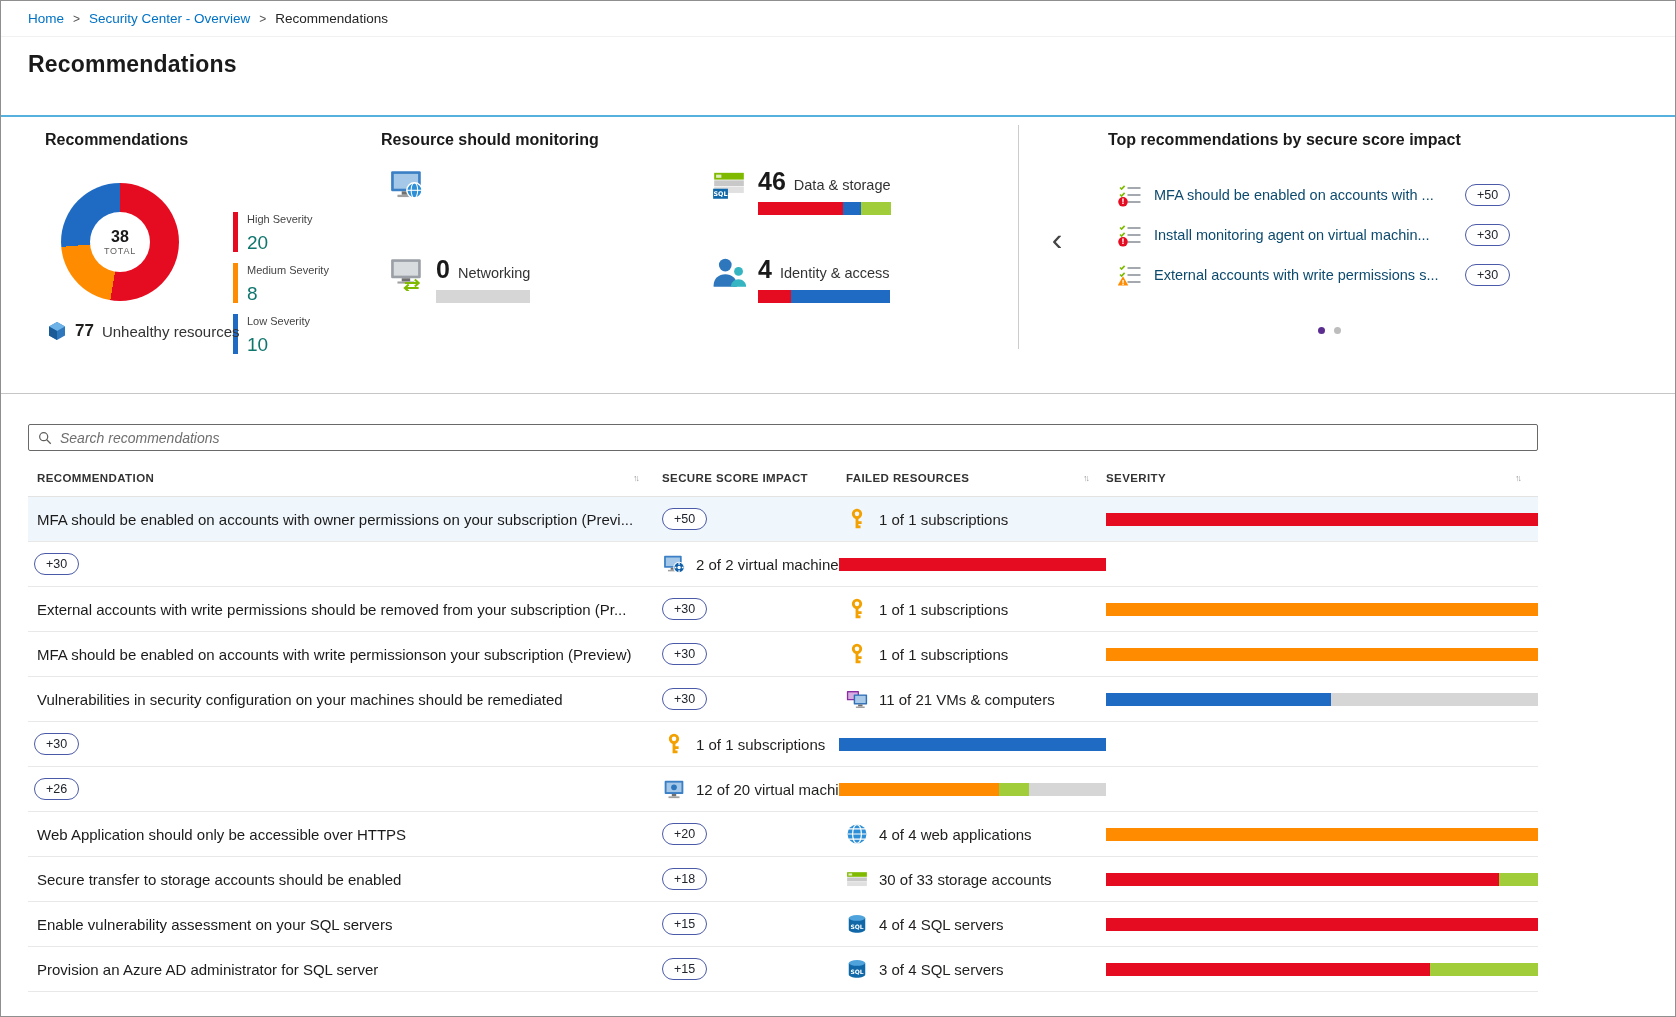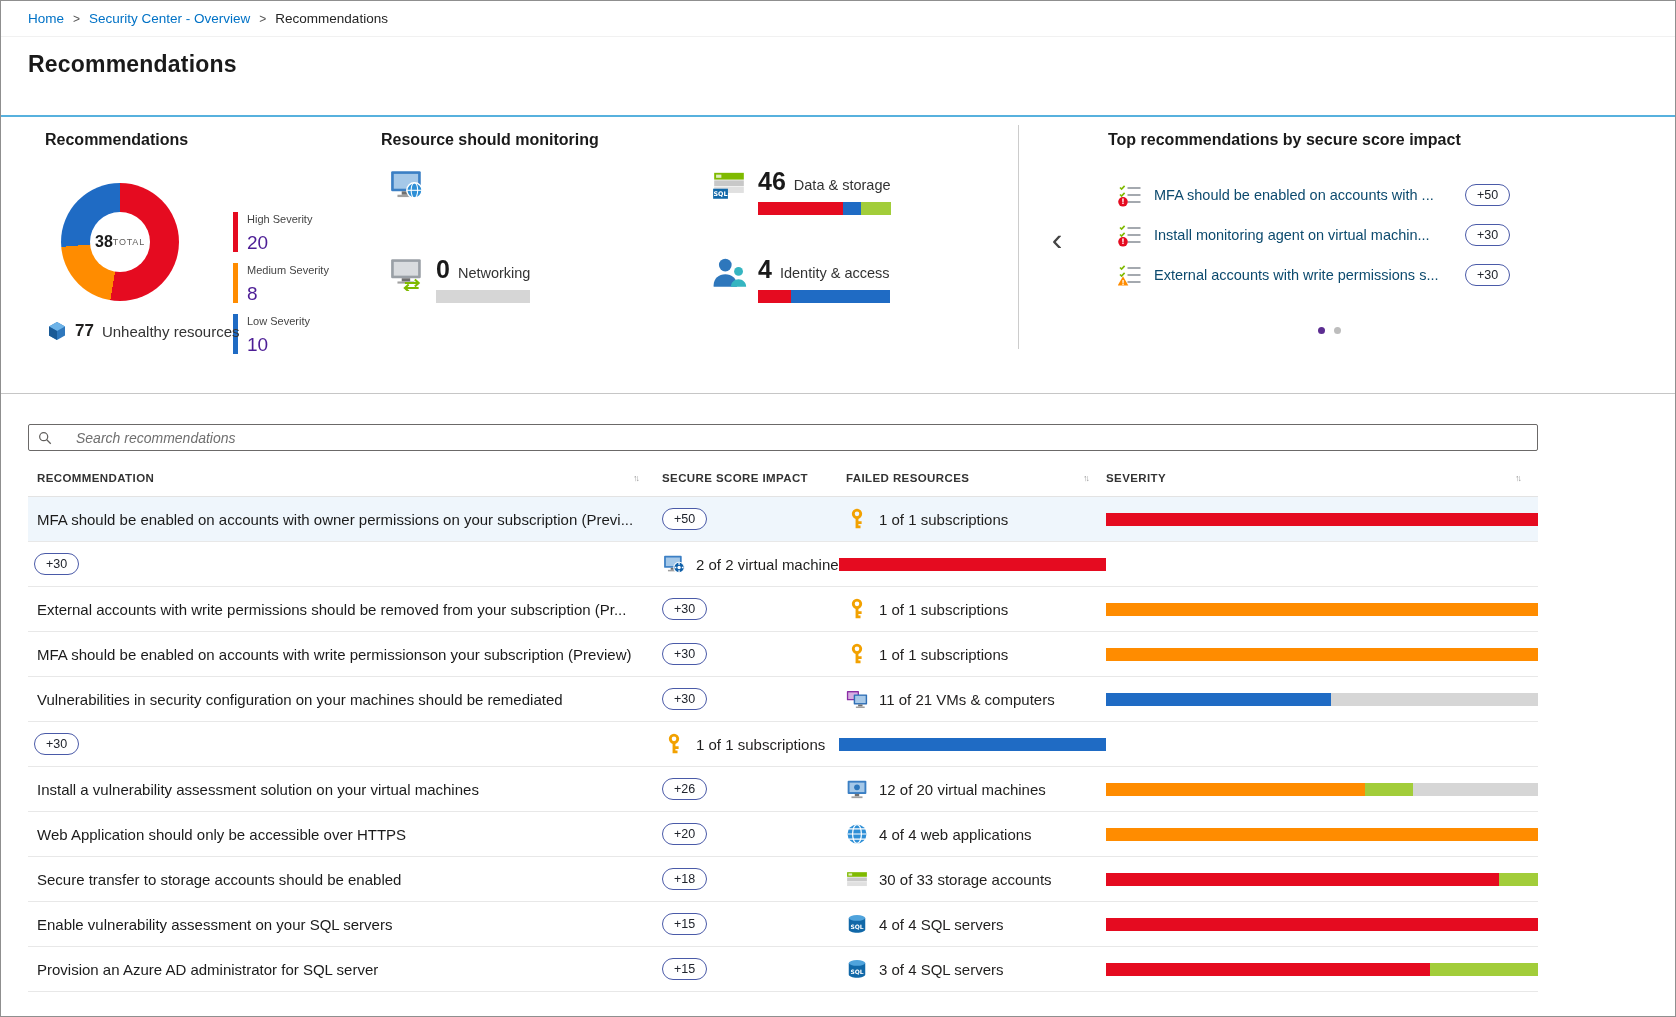--- a/index.html
+++ b/index.html
@@ -18,30 +18,30 @@
   .page-title { font-size:23px; font-weight:700; color:#1a1a1a; letter-spacing:.2px; }
 
   
   .dashboard { position:relative; height:279px; border-top:2px solid #57b1de; border-bottom:1px solid #c6c6c6; background:#fff; }
   .panel-title { position:absolute; top:14px; font-size:16px; font-weight:700; color:#1a1a1a; }
   .t-recs   { left:44px; }
   .t-health { left:380px; }
   .t-top    { left:1107px; }
 
   .donut { position:absolute; left:60px; top:66px; width:118px; height:118px; border-radius:50%; cursor:pointer; }
-  .donut-hole { position:absolute; left:50%; top:50%; transform:translate(-50%,-50%); width:60px; height:60px; border-radius:50%; background:#fff; display:flex; flex-direction:row; align-items:center; justify-content:center; }
+  .donut-hole { position:absolute; left:50%; top:50%; transform:translate(-50%,-50%); width:60px; height:60px; border-radius:50%; background:#fff; display:flex; flex-direction:column; align-items:center; justify-content:center; }
   .donut-total { font-size:16px; font-weight:700; color:#1a1a1a; }
   .donut-total-label { font-size:9px; color:#605e5c; letter-spacing:.8px; }
 
   .legend { position:absolute; left:232px; top:52px;margin-top:43px; }
   .legend-item { display:flex; gap:9px; margin-bottom:10px; height:41px; }
   .legend-swatch { width:5px; height:40px; flex:none; }
   .legend-text { display:flex; flex-direction:column; justify-content:space-between; padding:1px 0; }
   .legend-label { font-size:11px; color:#444; }
-  .legend-value { font-size:19px; color:#4c1d95; line-height:1; }
+  .legend-value { font-size:19px; color:#0f766e; line-height:1; }
 
   .unhealthy { position:absolute; left:46px; top:204px; display:flex; align-items:center; gap:8px; }
   .unhealthy .icon { width:20px; height:20px; }
   .unhealthy-count { font-size:17px; font-weight:700; }
   .unhealthy-label { font-size:15px; color:#333; }
 
   .health-grid { position:absolute; left:388px; top:50px; display:grid; grid-template-columns:322px 322px; row-gap:40px; }
   .health-item { display:flex; gap:11px; cursor:pointer; }
   .health-item .icon { width:36px; height:36px; flex:none; }
   .health-line { display:flex; align-items:baseline; gap:8px; }
@@ -64,21 +64,21 @@
   .pill { display:inline-flex; align-items:center; justify-content:center; min-width:45px; height:22px; padding:0 9px; border:1px solid #4a5aa8; border-radius:12px; font-size:12.5px; color:#20242c; background:#fff; flex:none; }
 
   
   .stackbar { display:flex; height:13px; width:100%; }
   .stackbar span { display:block; height:100%; flex:none; }
 
   
   .table-section { padding:30px 27px 0 27px; }
   .search-box { width:1510px; height:27px; border:1px solid #6b6968; border-radius:2px; display:flex; align-items:center; gap:8px; padding:0 9px; background:#fff; }
   .search-box .icon { width:14px; height:14px; flex:none; }
-  .search-box input { flex:1; border:none; outline:none; font-size:14px; font-family:inherit; color:#333; background:transparent;margin-left:16px; }
+  .search-box input { flex:1; border:none; outline:none; font-size:14px; font-family:inherit; color:#333; background:transparent; }
   .search-box input::placeholder { font-style:italic; color:#6f6f6f; }
 
   .grid-header, .trow { display:grid; grid-template-columns:628px 183px 267px 432px; width:1510px; align-items:center; }
   .grid-header { height:38px; margin-top:8px; border-bottom:1px solid #e3e3e3;text-align:right; }
   .hcell { display:flex; align-items:center; justify-content:space-between; font-size:11.5px; font-weight:700; color:#333; letter-spacing:.4px; padding-left:9px; }
   .hcell .sort { font-size:9px; color:#999; letter-spacing:-2px; margin-right:18px; cursor:pointer; }
   .hcell.c-score { padding-left:6px; }
   .hcell.c-failed { padding-left:7px; }
   .hcell.c-sev { padding-left:0; }
 
@@ -430,21 +430,20 @@
             </span>
             <span>1 of 1 subscriptions</span>
           </div>
           <div class="cell-sev">
             <span class="stackbar ">
               <span style="width:100%;background:#1f6bc4"></span>
             </span>
           </div>
         </div>
         <div class="trow">
-          <div class="cell-rec">Install a vulnerability assessment solution on your virtual machines</div>
           <div class="cell-score"><span class="pill">+26</span></div>
           <div class="cell-failed">
             <span class="icon ">
               <svg viewBox="0 0 20 20">
                 <rect x="1.5" y="2.5" width="17" height="12" rx="0.8" fill="#3b7fc4"></rect>
                 <rect x="3.2" y="4.2" width="13.6" height="8.6" fill="#a5c8e8"></rect>
                 <circle cx="10" cy="8.5" r="2.6" fill="#2e77bc"></circle>
                 <rect x="8" y="14.5" width="4" height="2.2" fill="#707070"></rect>
                 <rect x="5" y="16.7" width="10" height="1.6" fill="#a0a0a0"></rect>
               </svg>

